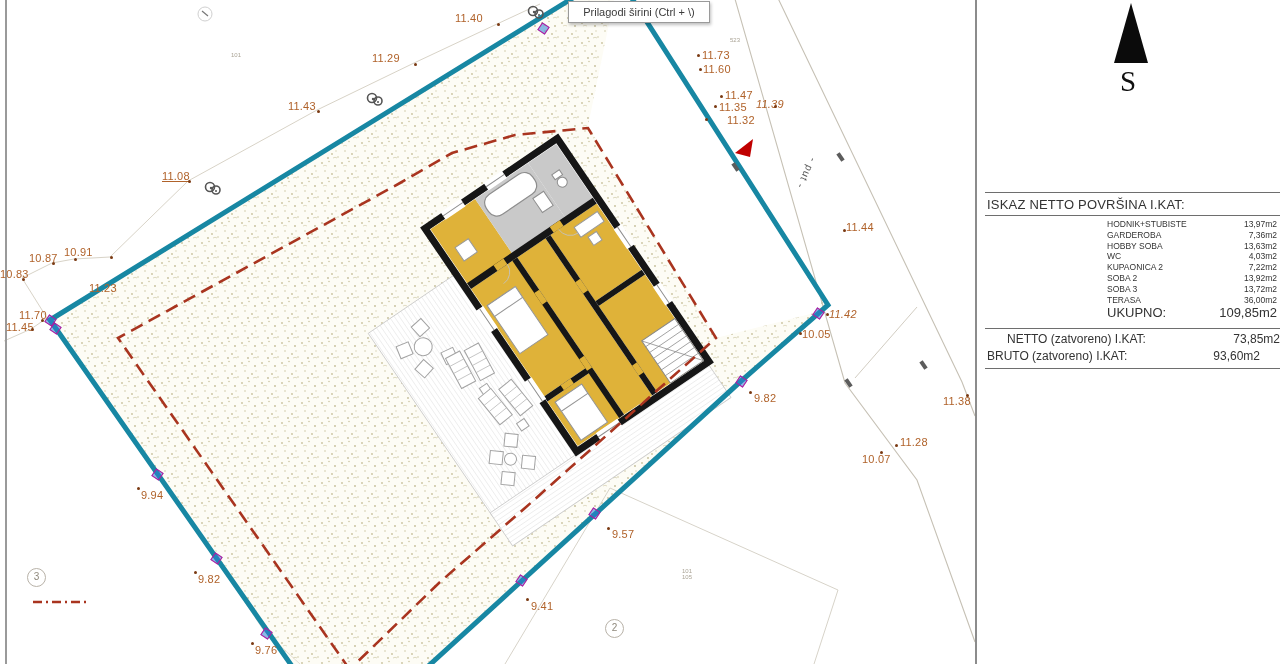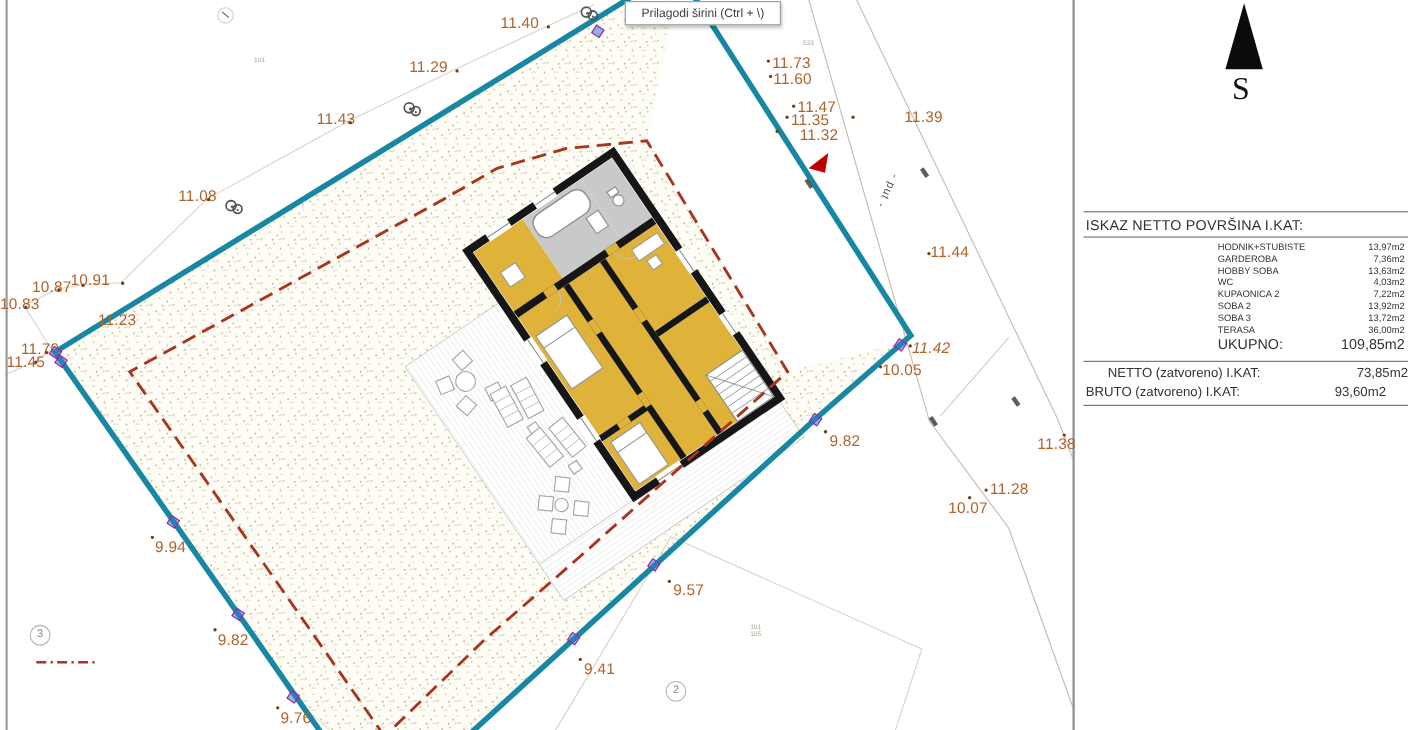--- a/index.html
+++ b/index.html
@@ -1,21 +1,21 @@
 <!DOCTYPE html>
 <html><head>
 <meta charset="utf-8">
 <style>
   html,body{margin:0;padding:0;background:#fff;width:1280px;height:664px;overflow:hidden;
     font-family:"Liberation Sans",sans-serif;}
   #stage{position:relative;width:1280px;height:664px;background:#fff;}
   #plan-svg{position:absolute;left:0;top:0;}
   .frame-line{position:absolute;top:0;height:664px;width:2px;background:#9a9a9a;}
   
-  .elev{position:absolute;font-size:14px;color:#b0622a;white-space:nowrap;letter-spacing:.2px;}
+  .elev{position:absolute;font-size:11px;color:#b0622a;white-space:nowrap;letter-spacing:.2px;}
   .elevdot{position:absolute;width:3px;height:3px;background:#7a3a12;border-radius:50%;}
   .plabel{position:absolute;font-size:6px;color:#aaa395;white-space:nowrap;}
   .circ{position:absolute;width:17px;height:17px;border:1px solid #b8b2a8;border-radius:50%;
     color:#8f897c;font-size:10px;text-align:center;line-height:16px;background:rgba(255,255,255,.4);}
   .marker{position:absolute;width:7px;height:7px;border:1.6px solid #b5179e;background:rgba(45,125,210,.55);
     transform:rotate(34deg);}
   .gtick{position:absolute;width:9px;height:4px;background:#5c5c5c;transform:rotate(56deg);}
   .road-label{position:absolute;font-size:10px;color:#555;transform:rotate(115deg);white-space:nowrap;letter-spacing:1px;}
   
   #tooltip{position:absolute;left:568px;top:1px;width:140px;height:20px;background:#fff;
@@ -205,21 +205,21 @@
   <div class="frame-line" style="left:5px;"></div>
   <div class="frame-line" style="left:975px;background:#8c8c8c;"></div>
 
   <div id="labels">
       <div class="elev" style="left: 455px; top: 12px;">11.40</div>
       <div class="elevdot" style="left: 497px; top: 23px;"></div>
       <div class="elev" style="left: 372px; top: 52px;">11.29</div>
       <div class="elevdot" style="left: 414px; top: 63px;"></div>
       <div class="elev" style="left: 288px; top: 100px;">11.43</div>
       <div class="elevdot" style="left: 317px; top: 110px;"></div>
-      <div class="elev" style="left: 162px; top: 170px;">11.08</div>
+      <div class="elev" style="left: 162px; top: 170px; text-decoration: underline;">11.08</div>
       <div class="elevdot" style="left: 188px; top: 180px;"></div>
       <div class="elev" style="left: 29px; top: 252px;">10.87</div>
       <div class="elevdot" style="left: 52px; top: 262px;"></div>
       <div class="elev" style="left: 64px; top: 246px;">10.91</div>
       <div class="elevdot" style="left: 74px; top: 258px;"></div>
       <div class="elev" style="left: 89px; top: 242px; margin-top: 40px;">11.23</div>
       <div class="elevdot" style="left: 110px; top: 256px;"></div>
       <div class="elev" style="left: 0px; top: 268px;">10.83</div>
       <div class="elevdot" style="left: 22px; top: 278px;"></div>
       <div class="elev" style="left: 19px; top: 309px;">11.70</div>
@@ -243,21 +243,21 @@
       <div class="elev" style="left: 829px; top: 308px; font-style: italic;">11.42</div>
       <div class="elevdot" style="left: 826px; top: 313px;"></div>
       <div class="elev" style="left: 943px; top: 395px;">11.38</div>
       <div class="elevdot" style="left: 966px; top: 394px;"></div>
       <div class="elev" style="left: 900px; top: 436px;">11.28</div>
       <div class="elevdot" style="left: 895px; top: 444px;"></div>
       <div class="elev" style="left: 862px; top: 453px;">10.07</div>
       <div class="elevdot" style="left: 880px; top: 451px;"></div>
       <div class="elev" style="left: 846px; top: 221px;">11.44</div>
       <div class="elevdot" style="left: 843px; top: 229px;"></div>
-      <div class="elev" style="left: 822px; top: 98px;">11.39</div>
+      <div class="elev" style="left: 756px; top: 98px; font-style: italic;">11.39</div>
       <div class="elevdot" style="left: 774px; top: 105px;"></div>
       <div class="elev" style="left: 702px; top: 49px;">11.73</div>
       <div class="elevdot" style="left: 697px; top: 54px;"></div>
       <div class="elev" style="left: 703px; top: 63px;">11.60</div>
       <div class="elevdot" style="left: 699px; top: 68px;"></div>
       <div class="elev" style="left: 725px; top: 89px;">11.47</div>
       <div class="elevdot" style="left: 720px; top: 95px;"></div>
       <div class="elev" style="left: 719px; top: 101px;">11.35</div>
       <div class="elevdot" style="left: 714px; top: 105px;"></div>
       <div class="elev" style="left: 710px; top: 114px; margin-left: 17px;">11.32</div>

